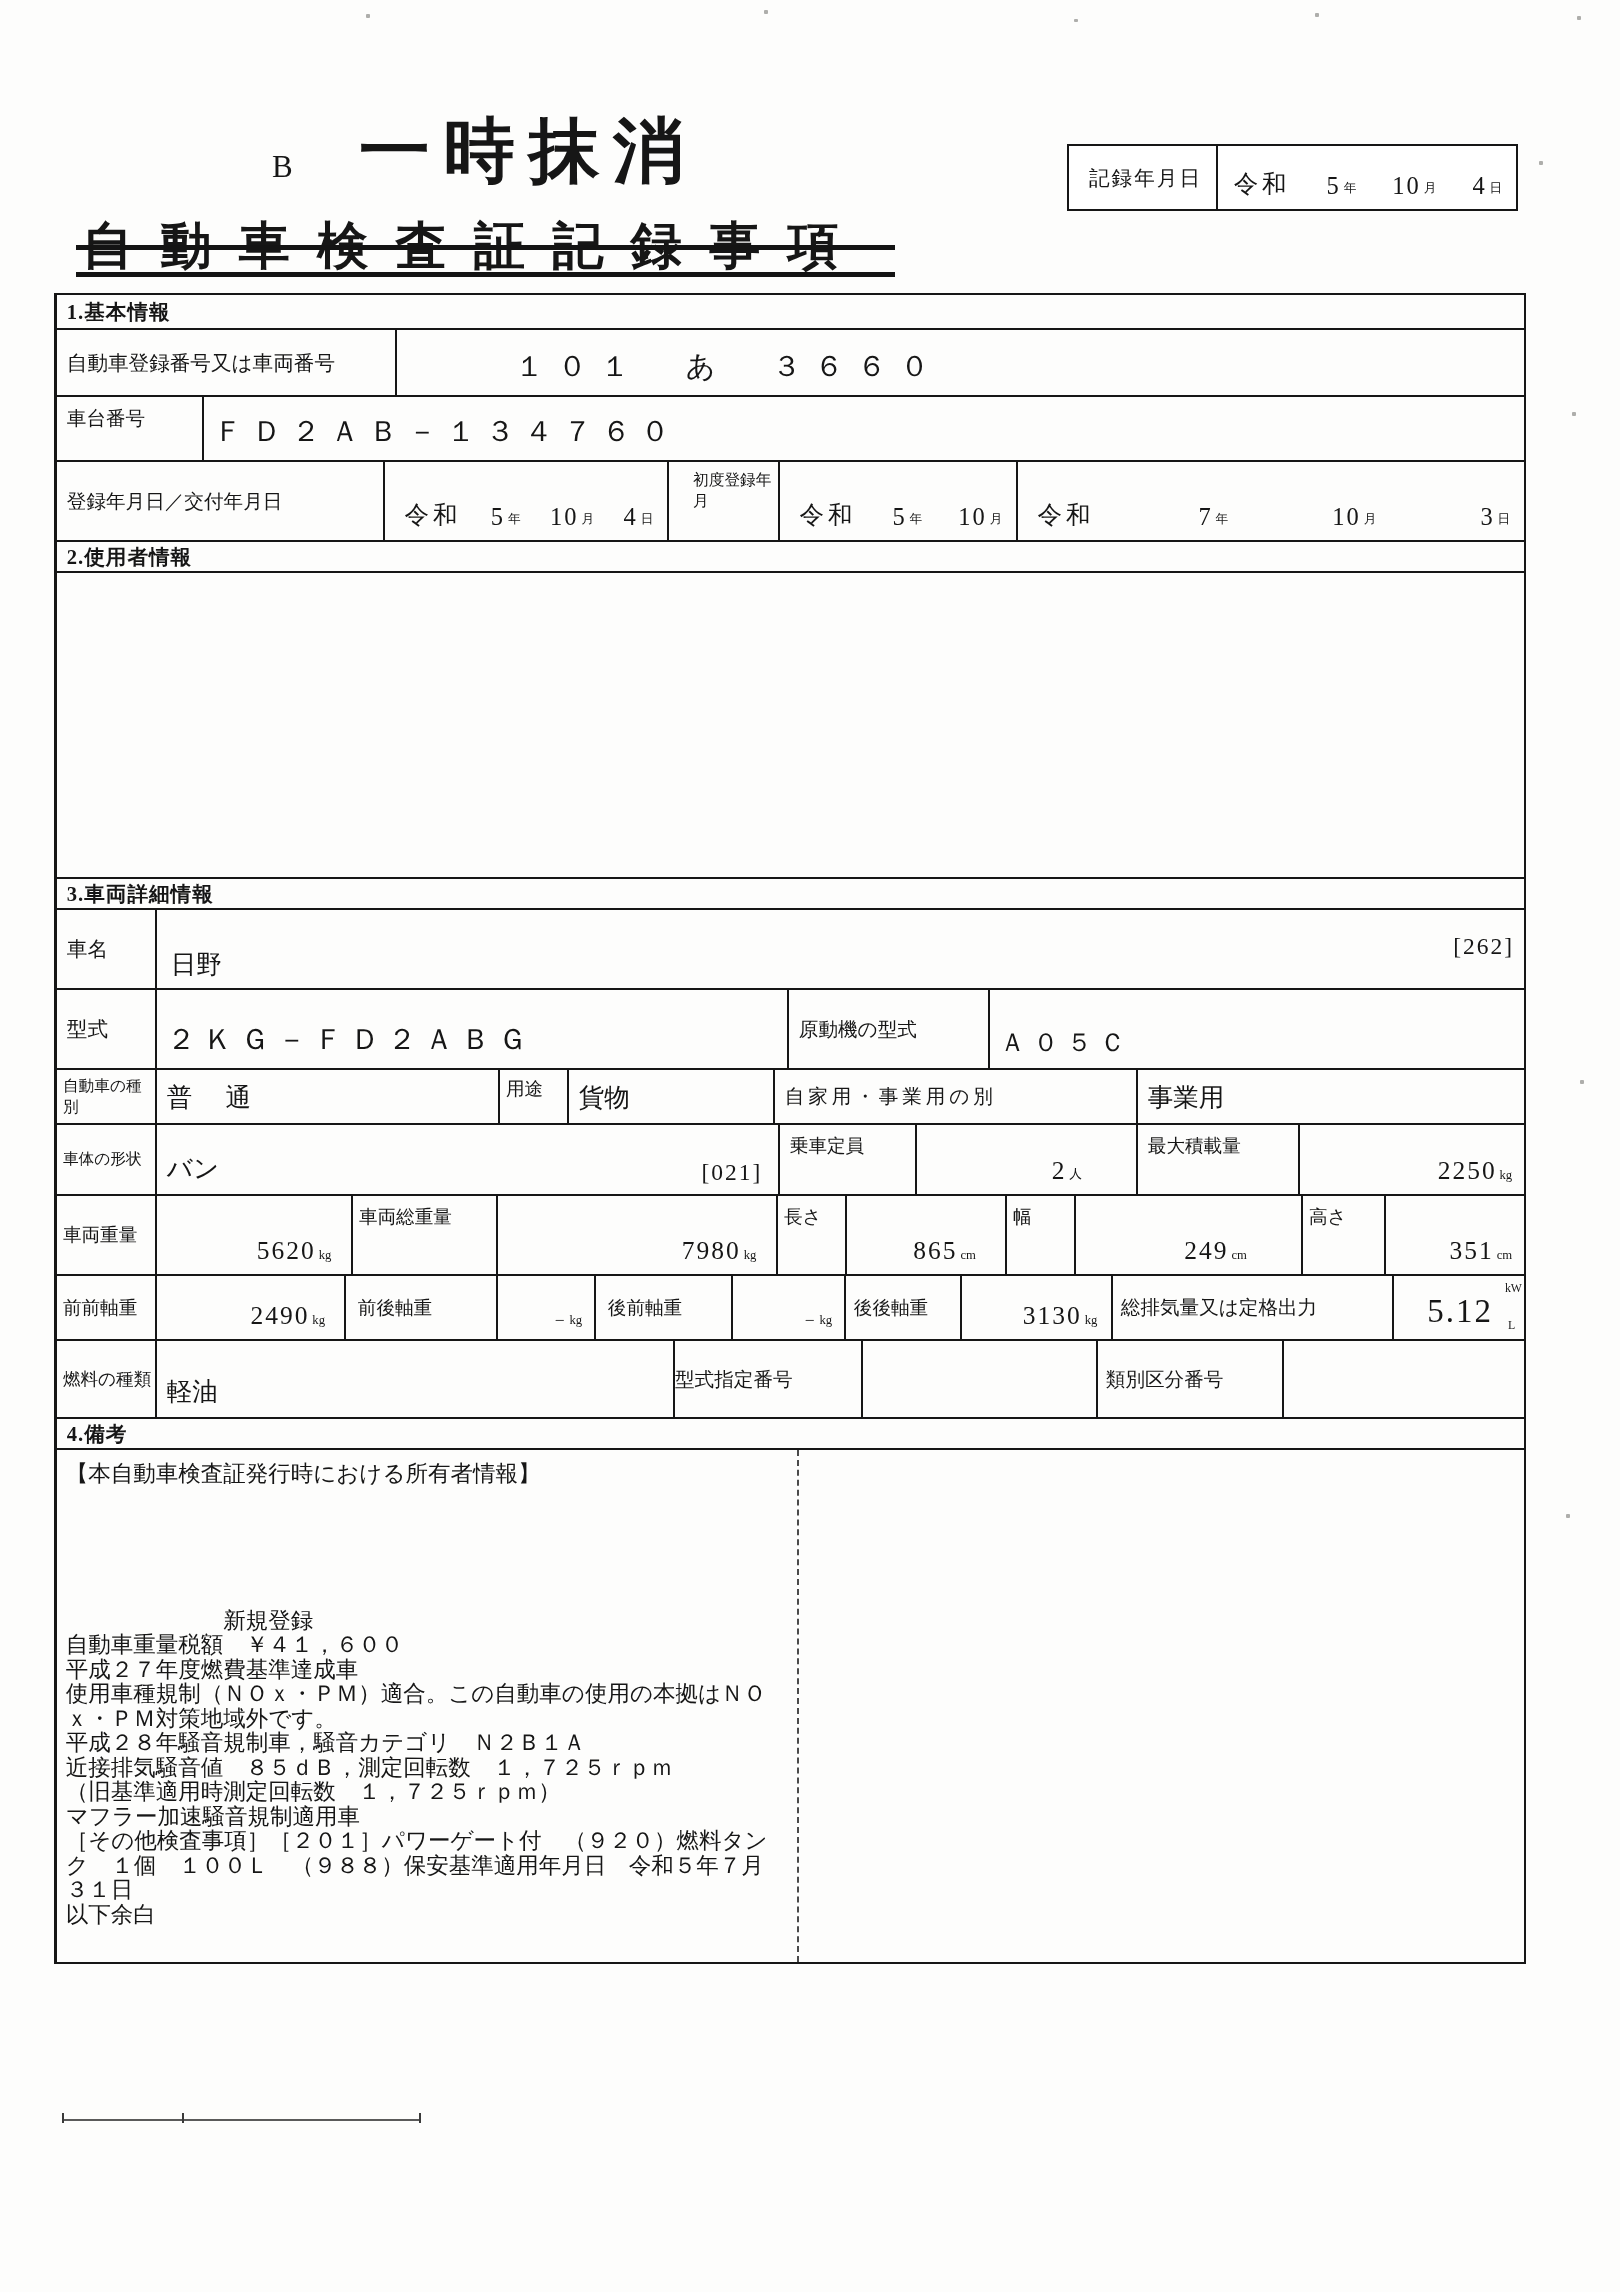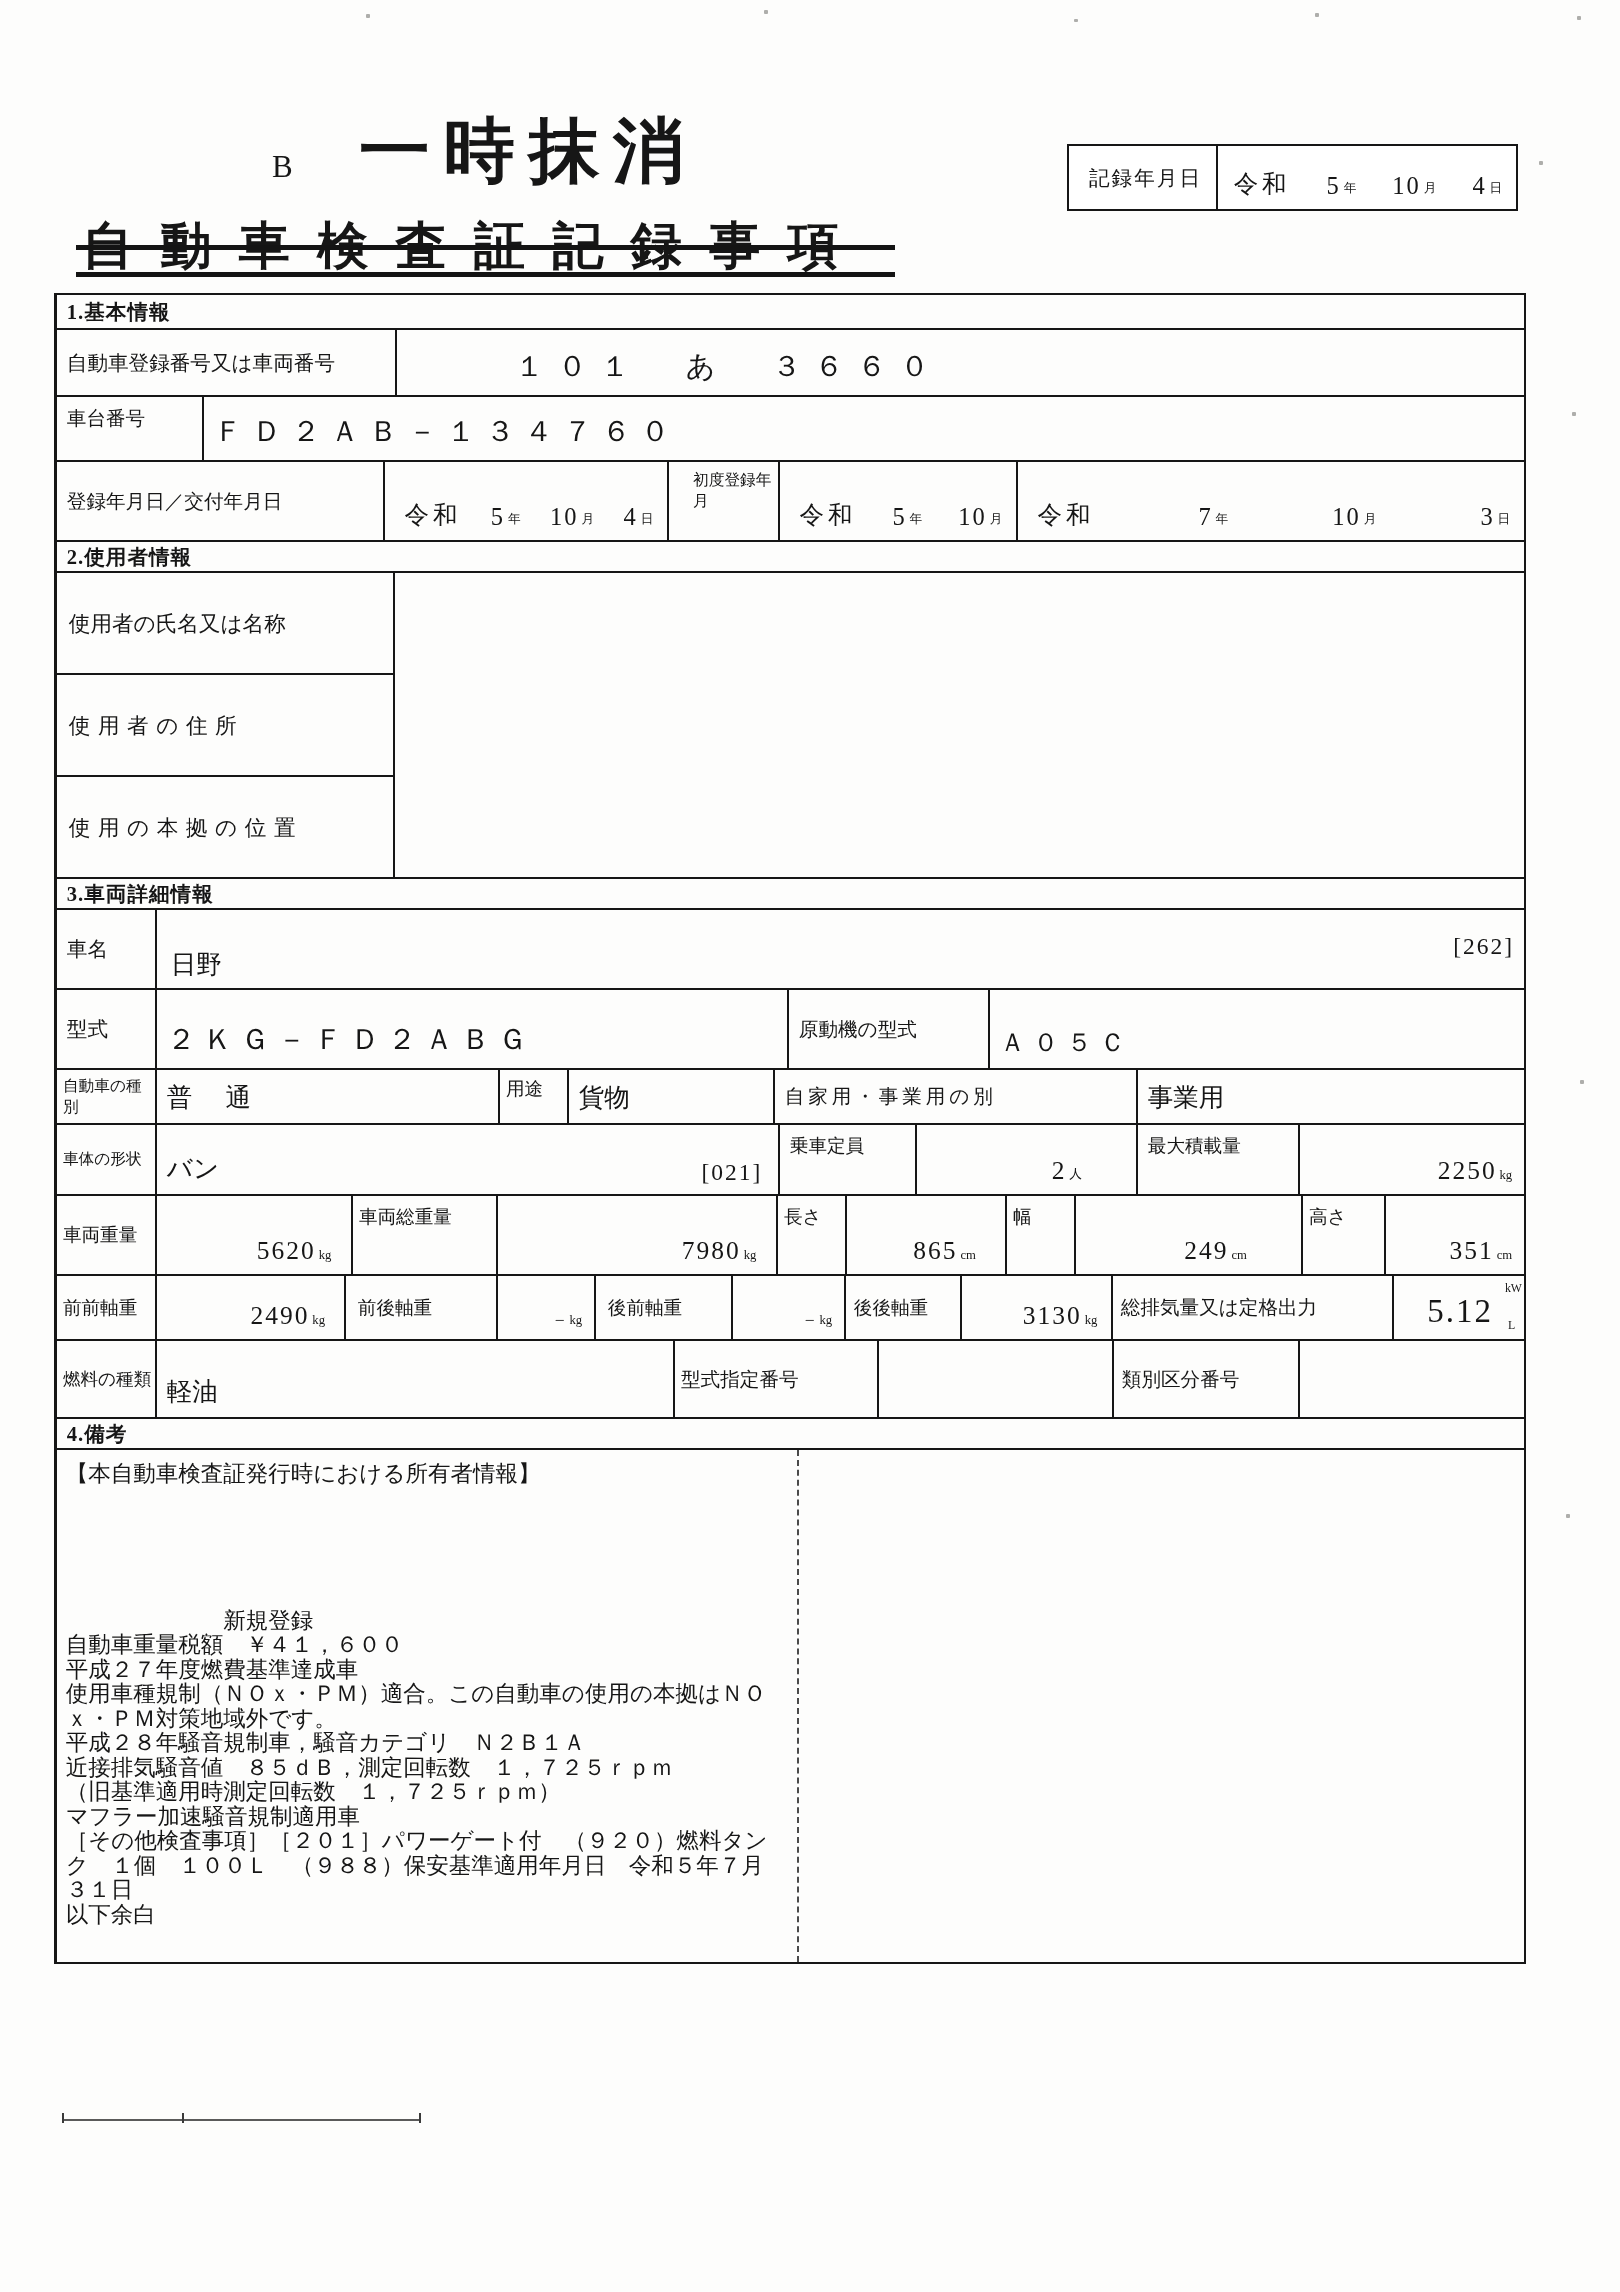--- a/index.html
+++ b/index.html
@@ -188,25 +188,20 @@
         <span class="dnum">
             <span class="n">3</span>
             <span class="u">日</span>
           </span>
       </div>
     </div>
 
     <div class="sec-head" style="height:29px">2.使用者情報</div>
 
     <div class="s2-body" style="height:304px">
-      <div class="s2-left">
-        <div class="s2-cell">使用者の氏名又は名称</div>
-        <div class="s2-cell wideL">使用者の住所</div>
-        <div class="s2-cell wideL">使用の本拠の位置</div>
-      </div>
       <div class="s2-right"></div>
     </div>
 
     <div class="sec-head" style="height:29px">3.車両詳細情報</div>
 
     <div class="row" style="height:78px">
       <div class="c lab" style="width:98px">車名</div>
       <div class="c grow" style="align-items:flex-end; justify-content:space-between; padding:0 9.8px 5.9px 13.7px">
         <span class="mval">日野</span>
         <span class="code" style="align-self:center">[262]</span>
@@ -312,21 +307,21 @@
         <span class="disp-n">5.12</span>
         <span class="disp-l">L</span>
       </div>
     </div>
 
     <div class="row" style="height:76px">
       <div class="c lab" style="width:98px; font-size:17.6px; padding-left:5.9px">燃料の種類</div>
       <div class="c val-bl" style="width:518px">
           <span class="mval">軽油</span>
         </div>
-      <div class="c lab" style="width:204px; font-size:19.6px; padding-left:6px">型式指定番号</div>
+      <div class="c lab" style="width:188px; font-size:19.6px; padding-left:0">型式指定番号</div>
       <div class="c" style="width:235px"></div>
       <div class="c lab" style="width:186px; font-size:19.6px; padding-left:7.8px">類別区分番号</div>
       <div class="c grow"></div>
     </div>
 
     <div class="sec-head" style="height:29px">4.備考</div>
 
     <div class="remarks-body">
       <div class="remarks-text">【本自動車検査証発行時における所有者情報】
 

